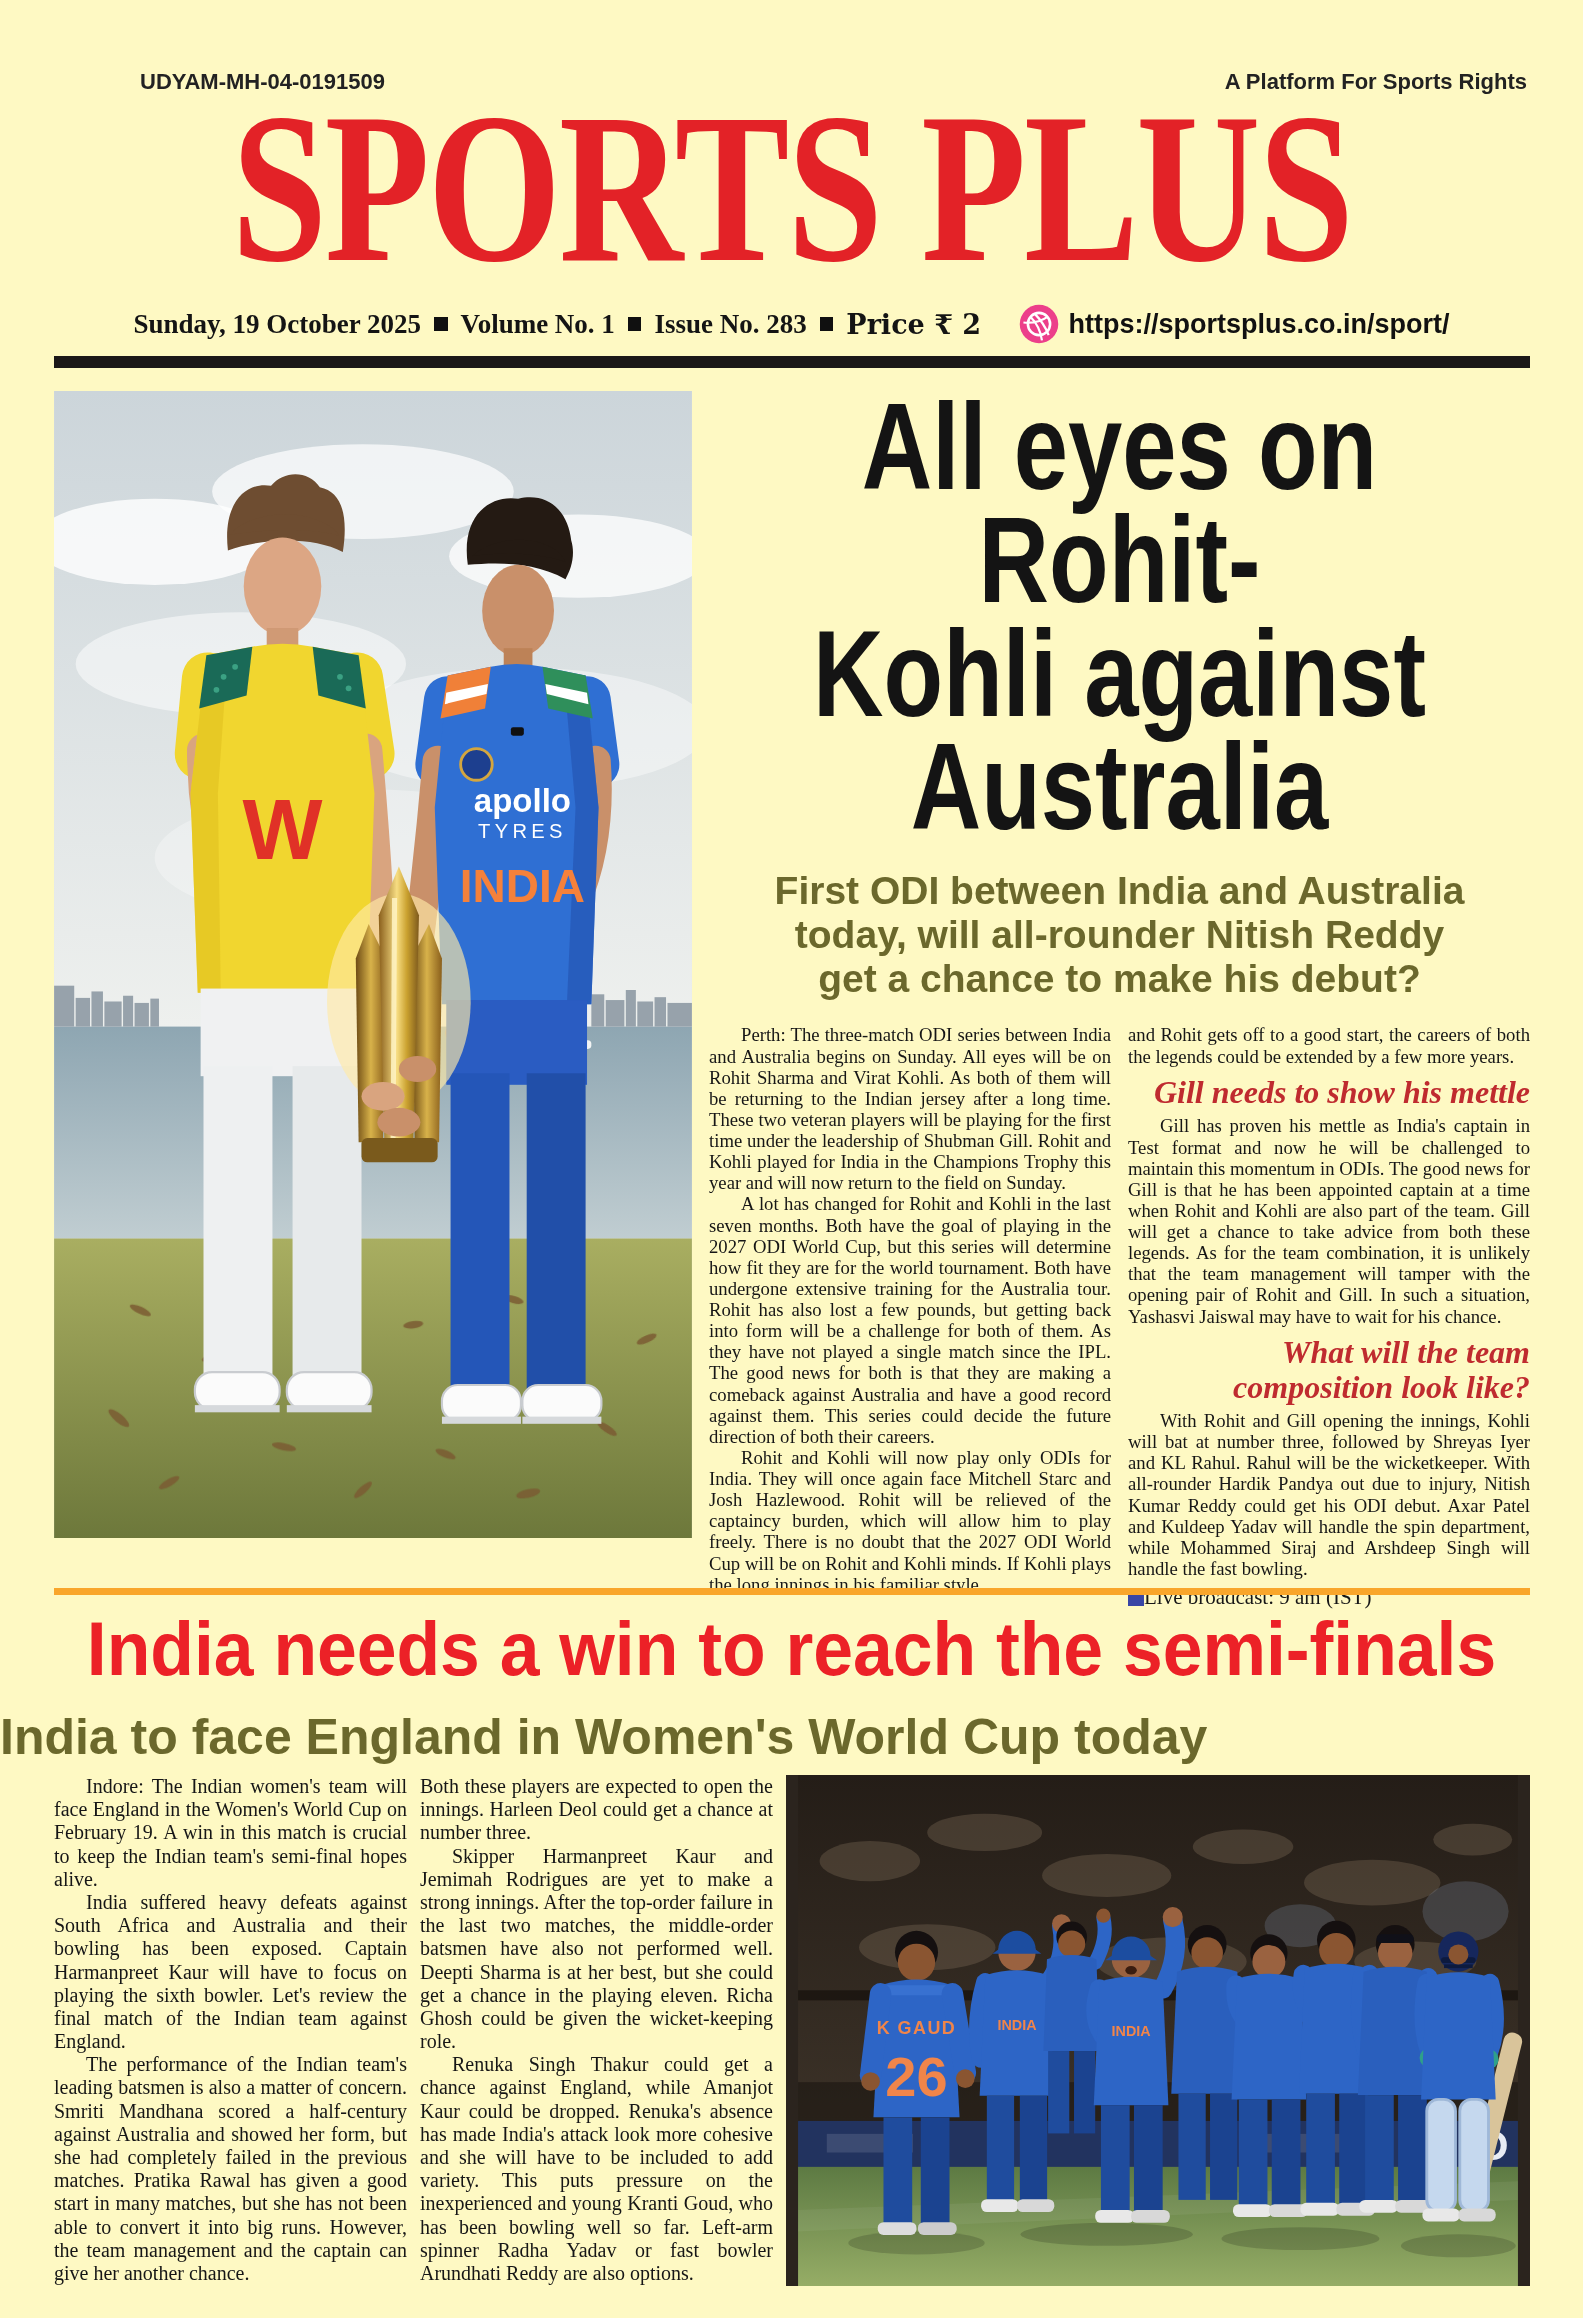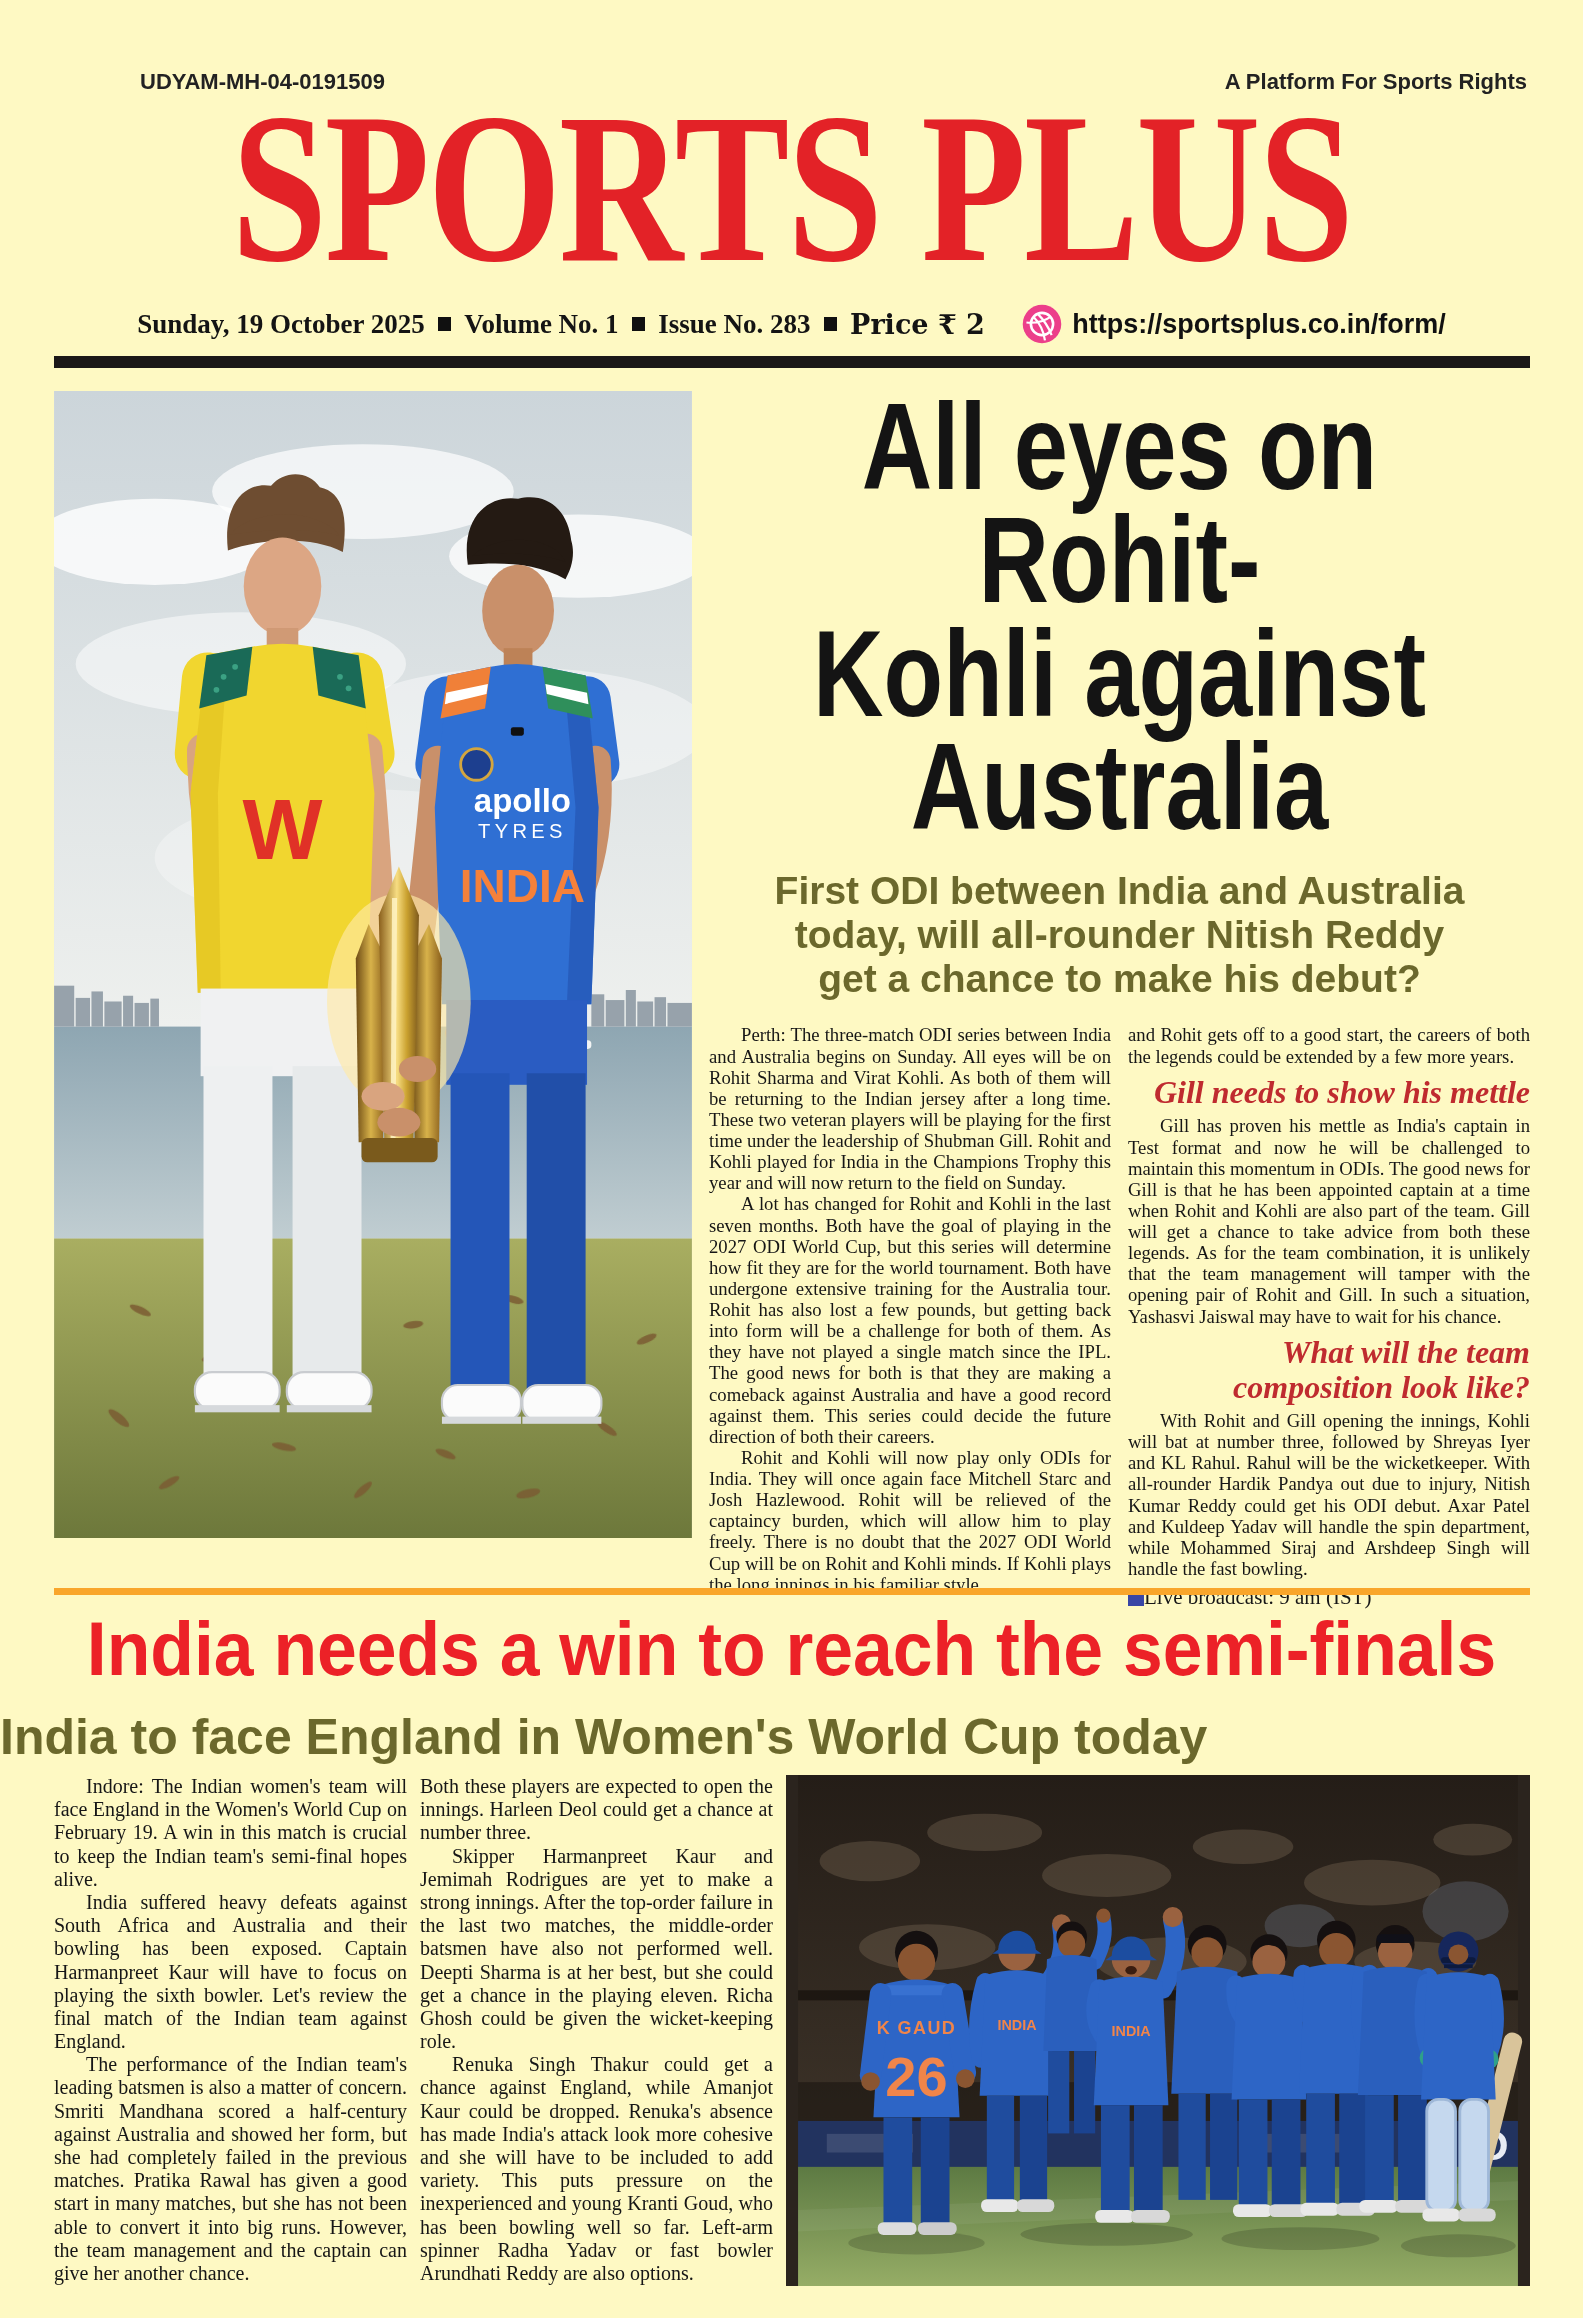--- a/index.html
+++ b/index.html
@@ -66,21 +66,21 @@
     <span class="sq"></span>
     <span>Issue No. 283</span>
     <span class="sq"></span>
     <span class="price">Price ₹ 2</span>
     <span class="site">
       <svg width="40" height="40" viewBox="0 0 54 54">
         <circle cx="27" cy="27" r="26" fill="#ec3f8a"></circle>
         <circle cx="27" cy="27" r="15" fill="none" stroke="#fff" stroke-width="3.5"></circle>
         <path d="M16 18 c8 8 13 18 15 31 M39 17 c-10 7 -23 9 -33 8 M21 13 c9 9 14 16 19 29" stroke="#fff" stroke-width="3" fill="none"></path>
       </svg>
-      <span>https://sportsplus.co.in/form/</span>
+      <span>https://sportsplus.co.in/sport/</span>
     </span>
   </div>
 
   <div class="rule"></div>
 
   <section class="main">
 
     <div class="photo1">
       <svg viewBox="0 0 888 1597" width="638" height="1147">
         <defs>

